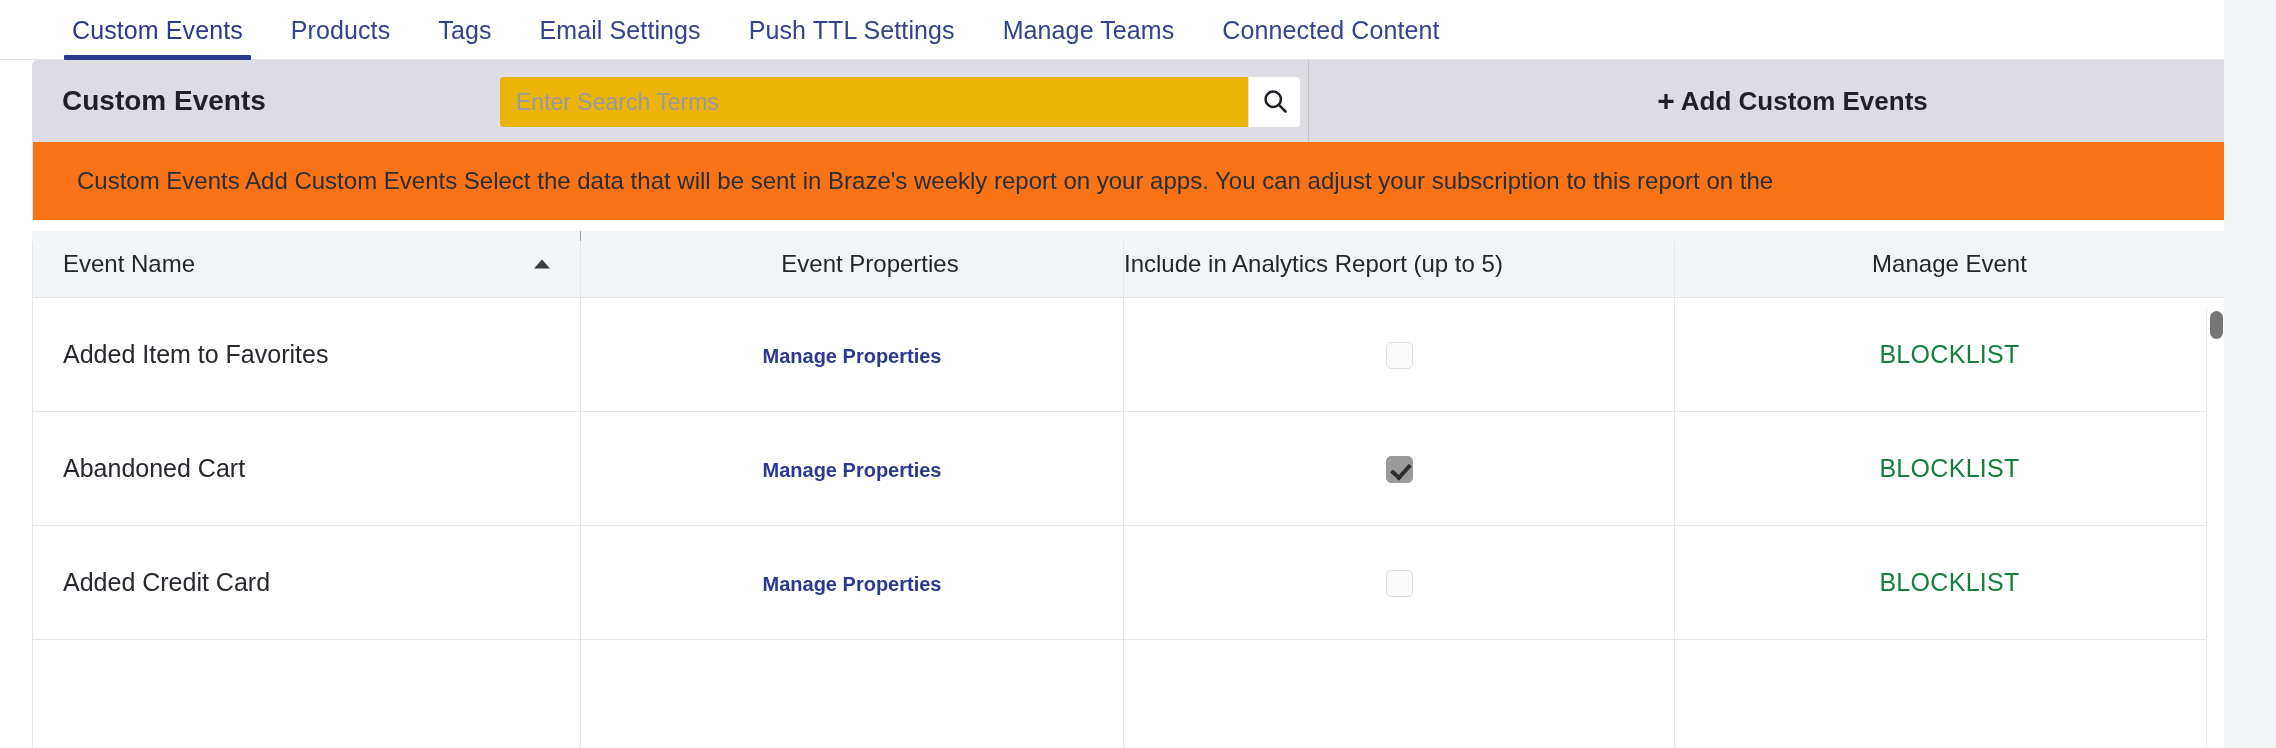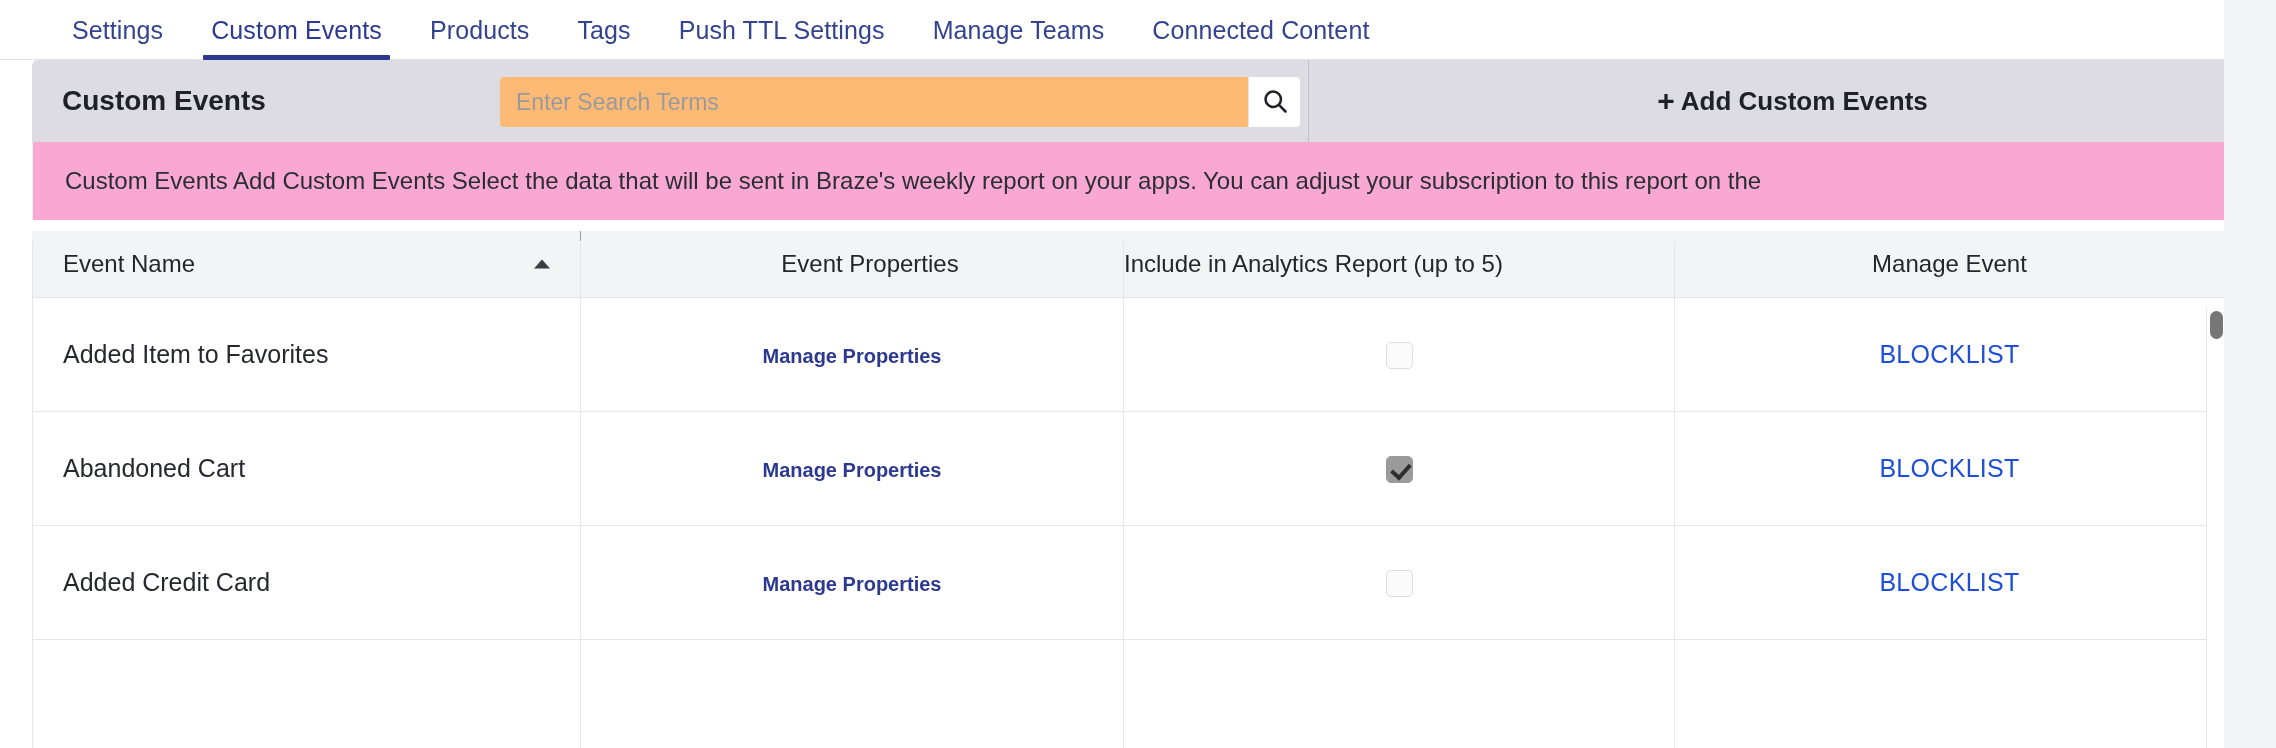--- a/index.html
+++ b/index.html
@@ -74,21 +74,21 @@
     left: 468px;
     top: 17px;
     display: flex;
     height: 50px;
   }
   .search-input {
     width: 748px;
     height: 50px;
     border: none;
     outline: none;
-    background: #fdba74;
+    background: #eab308;
     border-radius: 4px 0 0 4px;
     font-size: 23px;
     color: #3a3a3a;
     padding: 0 16px;
     font-family: "Liberation Sans", sans-serif;
   }
   .search-input::placeholder { color: #9a9a9e; }
   .search-btn {
     width: 52px;
     height: 50px;
@@ -124,24 +124,24 @@
   .plus-icon {
     font-size: 30px;
     font-weight: bold;
     line-height: 1;
     margin-right: 2px;
   }
 
   
   .panel-desc {
     height: 78px;
-    background: #f9a8d4;
+    background: #f97316;
     display: flex;
     align-items: center;
-    padding-left: 32px;
+    padding-left: 44px;
     border-left: 1px solid #eceef1;
     border-right: 1px solid #eceef1;
   }
   .panel-desc span {
     font-size: 24px;
     color: #2b2e33;
     white-space: nowrap;
   }
 
   
@@ -210,21 +210,21 @@
   td.c-incl   { text-align: center; }
   td.c-manage { text-align: center; }
 
   .link {
     color: #2b3990;
     font-weight: bold;
     font-size: 20px;
     cursor: pointer;
   }
   .blocklist {
-    color: #1d4ed8;
+    color: #15803d;
     font-size: 25px;
     cursor: pointer;
     letter-spacing: 0.3px;
   }
   .chk {
     display: inline-block;
     width: 27px;
     height: 27px;
     border-radius: 5px;
     vertical-align: middle;
@@ -271,31 +271,31 @@
     top: 0;
     width: 52px;
     height: 748px;
     background: #f2f3f5;
   }
 </style>
 </head>
 <body>
 
 <div class="tabbar">
-  <div class="tab">
-      <span>Settings</span>
-    </div>
   <div class="tab active">
       <span>Custom Events</span>
     </div>
   <div class="tab">
       <span>Products</span>
     </div>
   <div class="tab">
       <span>Tags</span>
+    </div>
+  <div class="tab">
+      <span>Email Settings</span>
     </div>
   <div class="tab">
       <span>Push TTL Settings</span>
     </div>
   <div class="tab">
       <span>Manage Teams</span>
     </div>
   <div class="tab">
       <span>Connected Content</span>
     </div>

